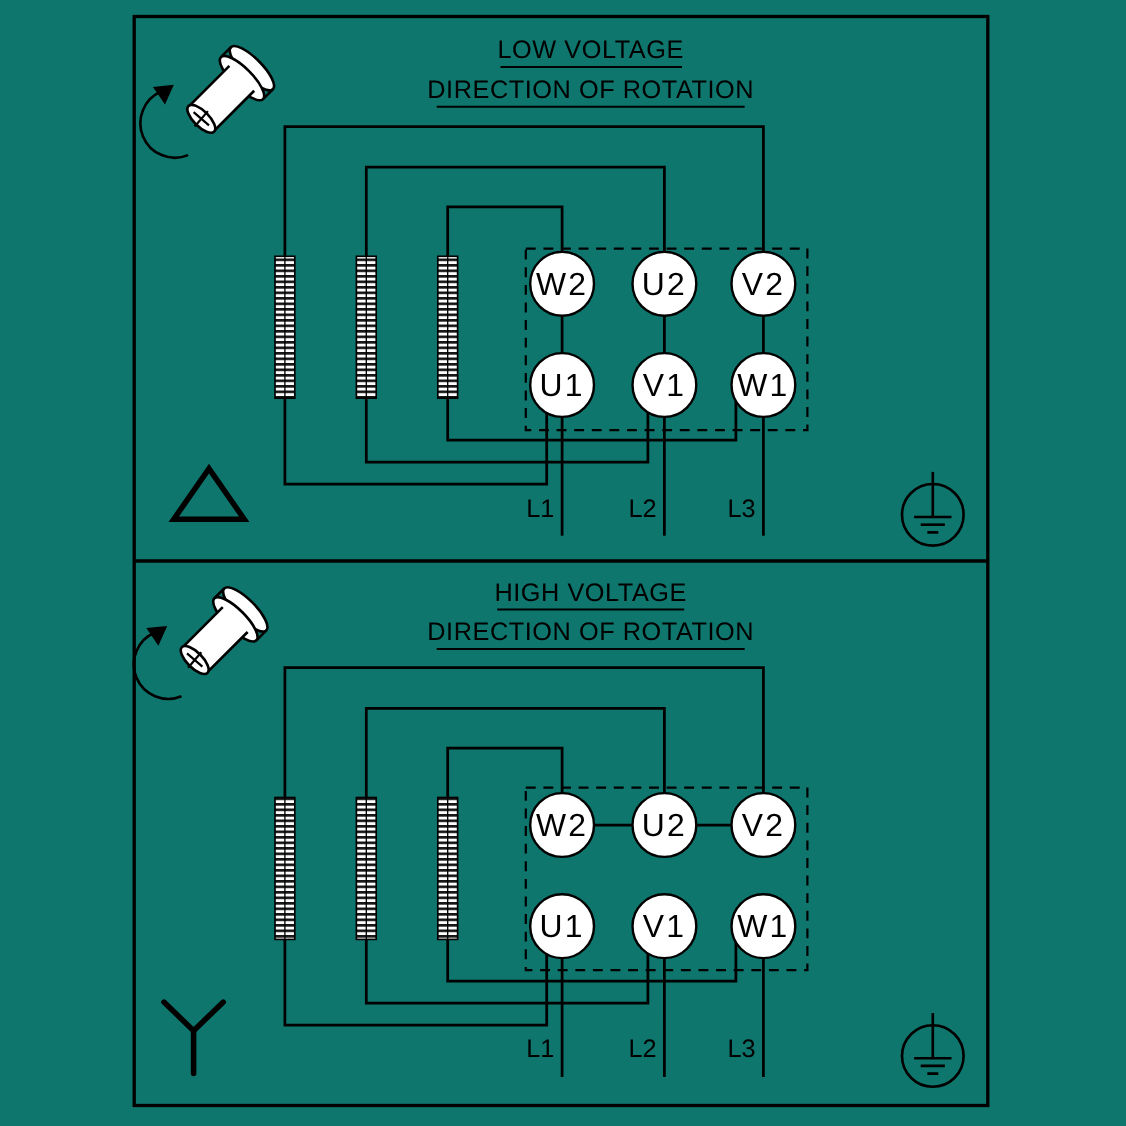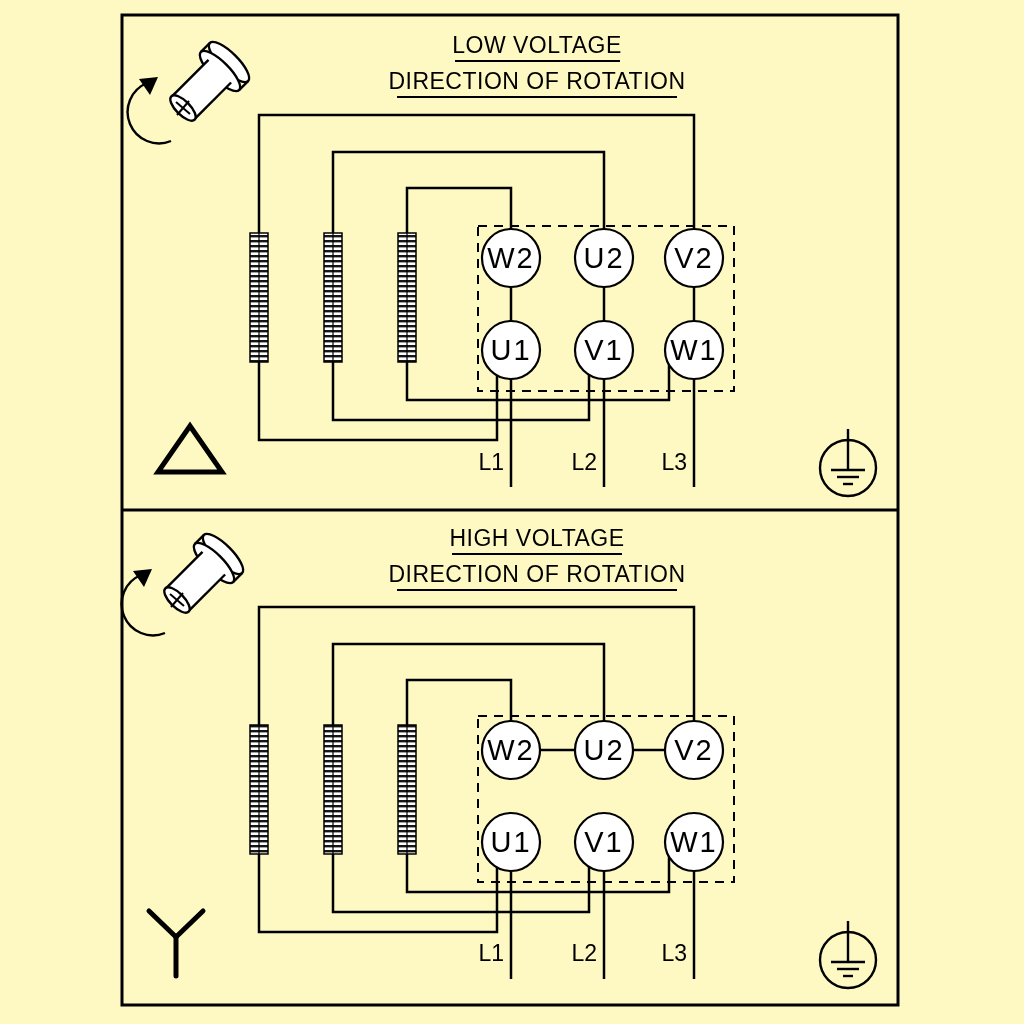--- a/index.html
+++ b/index.html
@@ -1,18 +1,18 @@
 <!DOCTYPE html>
 <html><head>
 <meta charset="utf-8">
 <style>
   html, body { margin: 0; padding: 0; background: #ffffff; }
   .stage {
     width: 1024px; height: 1024px;
-    background: #fef9c3;
+    background: #0f766e;
     font-family: "Liberation Sans", sans-serif;
   }
   svg { display: block; width: 100%; height: 100%; }
 
   .ink   { stroke: #000000; fill: none; stroke-width: 2.5; }
   .thin  { stroke: #000000; fill: none; stroke-width: 1.2; }
   .border{ stroke: #000000; fill: none; stroke-width: 3; }
   .dash  { stroke: #000000; fill: none; stroke-width: 2; stroke-dasharray: 9 7; }
   .term  { fill: #ffffff; stroke: #000000; stroke-width: 2.2; }
   .sym   { stroke: #000000; fill: none; stroke-width: 5; stroke-linecap: round; stroke-linejoin: miter; }

